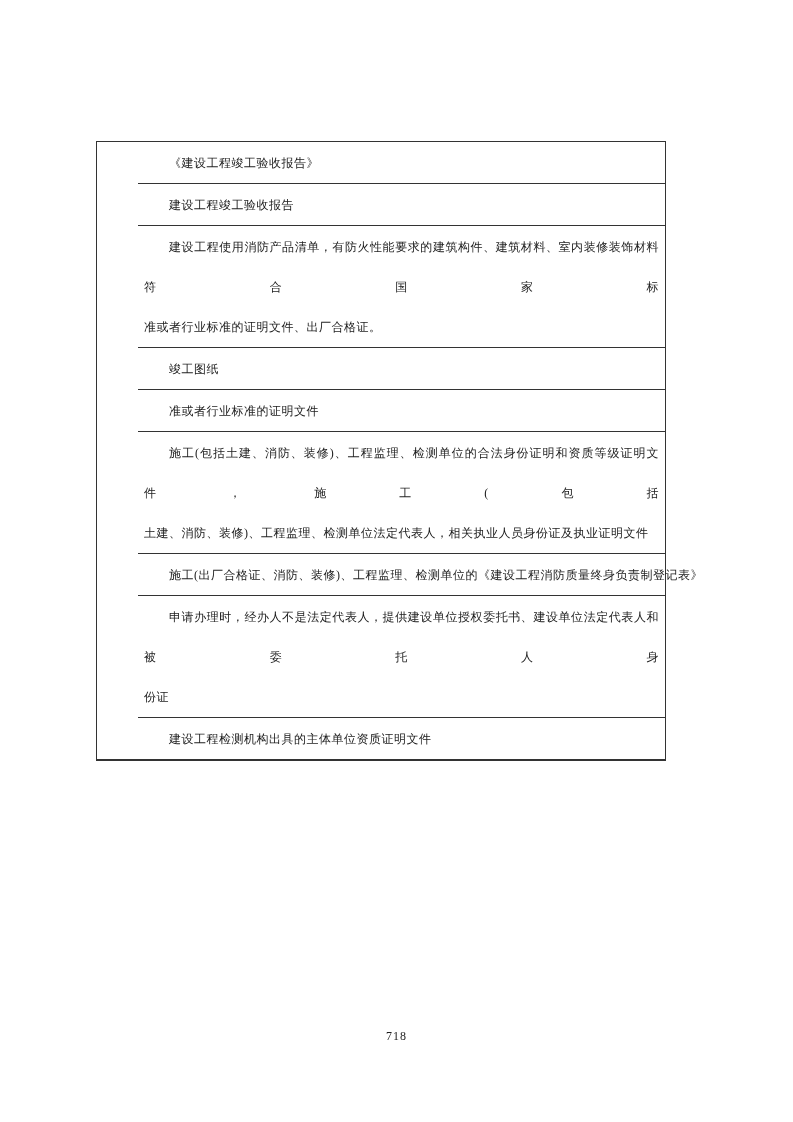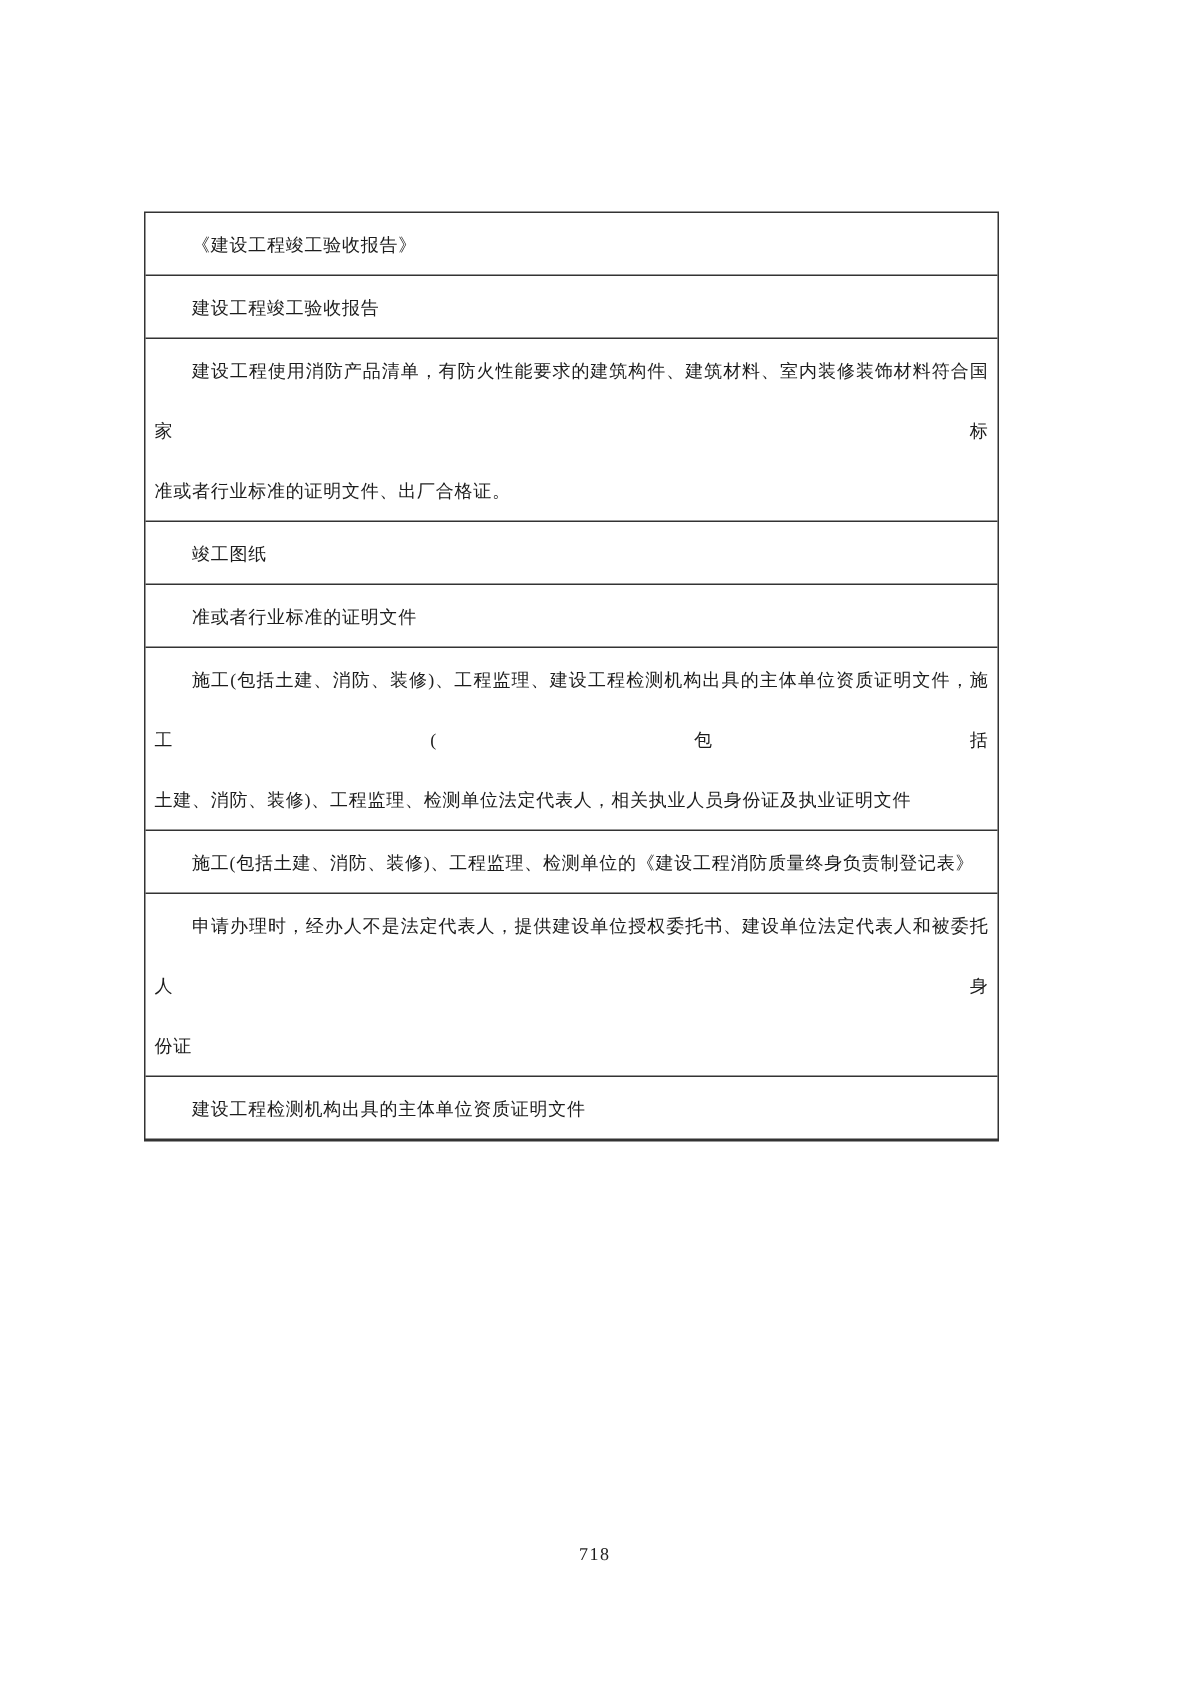--- a/index.html
+++ b/index.html
@@ -18,20 +18,21 @@
     position: relative;
   }
   .doc-table {
     position: absolute;
     left: 96px;
     top: 141px;
     width: 570px;
     border: 1px solid var(--border-color);
     border-bottom-width: 2px;
     background: var(--bg-color);
+    padding-left: 41px;
   }
   .row {
     border-bottom: 1px solid var(--border-color);
     padding: 1px 6px 0 6px;
   }
   .row:last-child { border-bottom: none; }
   .cell-line {
     font-size: 12px;
     line-height: 40px;
     letter-spacing: 0.5px;
@@ -78,26 +79,26 @@
 
     <div class="row">
       <div class="cell-line indent">竣工图纸</div>
     </div>
 
     <div class="row">
       <div class="cell-line indent">准或者行业标准的证明文件</div>
     </div>
 
     <div class="row">
-      <div class="cell-line indent fill">施工(包括土建、消防、装修)、工程监理、建设工程检测机构出具的主体单位资质证明文件，施工(包括</div>
+      <div class="cell-line indent fill">施工(包括土建、消防、装修)、工程监理、检测单位的合法身份证明和资质等级证明文件，施工(包括</div>
       <div class="cell-line">土建、消防、装修)、工程监理、检测单位法定代表人，相关执业人员身份证及执业证明文件</div>
     </div>
 
     <div class="row">
-      <div class="cell-line indent">施工(包括土建、消防、装修)、工程监理、检测单位的《建设工程消防质量终身负责制登记表》</div>
+      <div class="cell-line indent">施工(出厂合格证、消防、装修)、工程监理、检测单位的《建设工程消防质量终身负责制登记表》</div>
     </div>
 
     <div class="row">
       <div class="cell-line indent fill">申请办理时，经办人不是法定代表人，提供建设单位授权委托书、建设单位法定代表人和被委托人身</div>
       <div class="cell-line">份证</div>
     </div>
 
     <div class="row">
       <div class="cell-line indent">建设工程检测机构出具的主体单位资质证明文件</div>
     </div>

